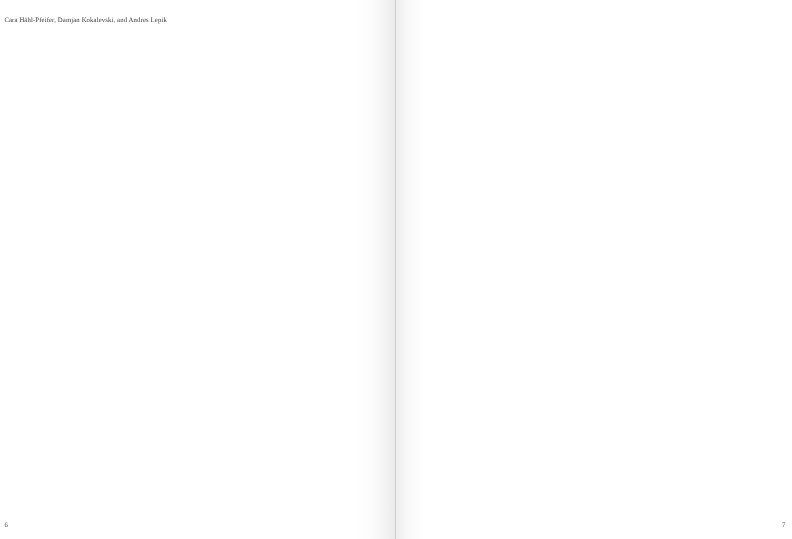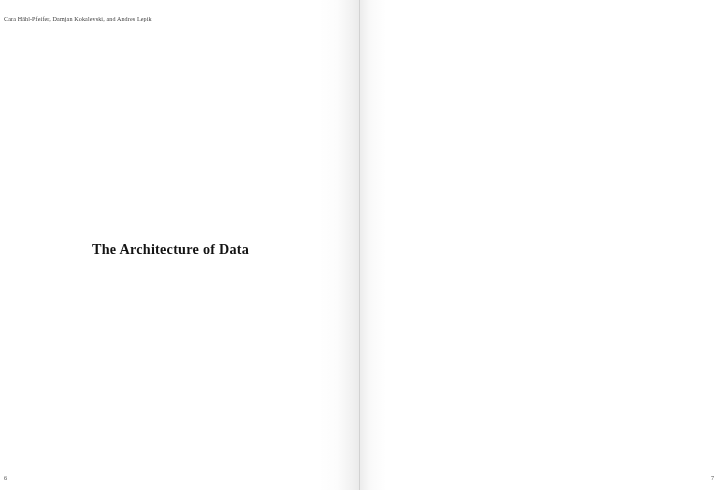--- a/index.html
+++ b/index.html
@@ -98,21 +98,20 @@
 </style>
 </head>
 <body>
 
 <div id="spread">
 
   <div class="page" id="page-left">
 
     <div class="running-head">Cara Hähl-Pfeifer, Damjan Kokalevski, and Andres Lepik</div>
 
-    <h1 class="chapter-title">The Architecture of Data</h1>
 
     <div class="folio" id="folio-left-number">6</div>
   </div>
 
   <div class="page" id="page-right">
 
     <div class="folio" id="folio-right-number">7</div>
   </div>
 
   <div class="gutter-shadow-left"></div>

